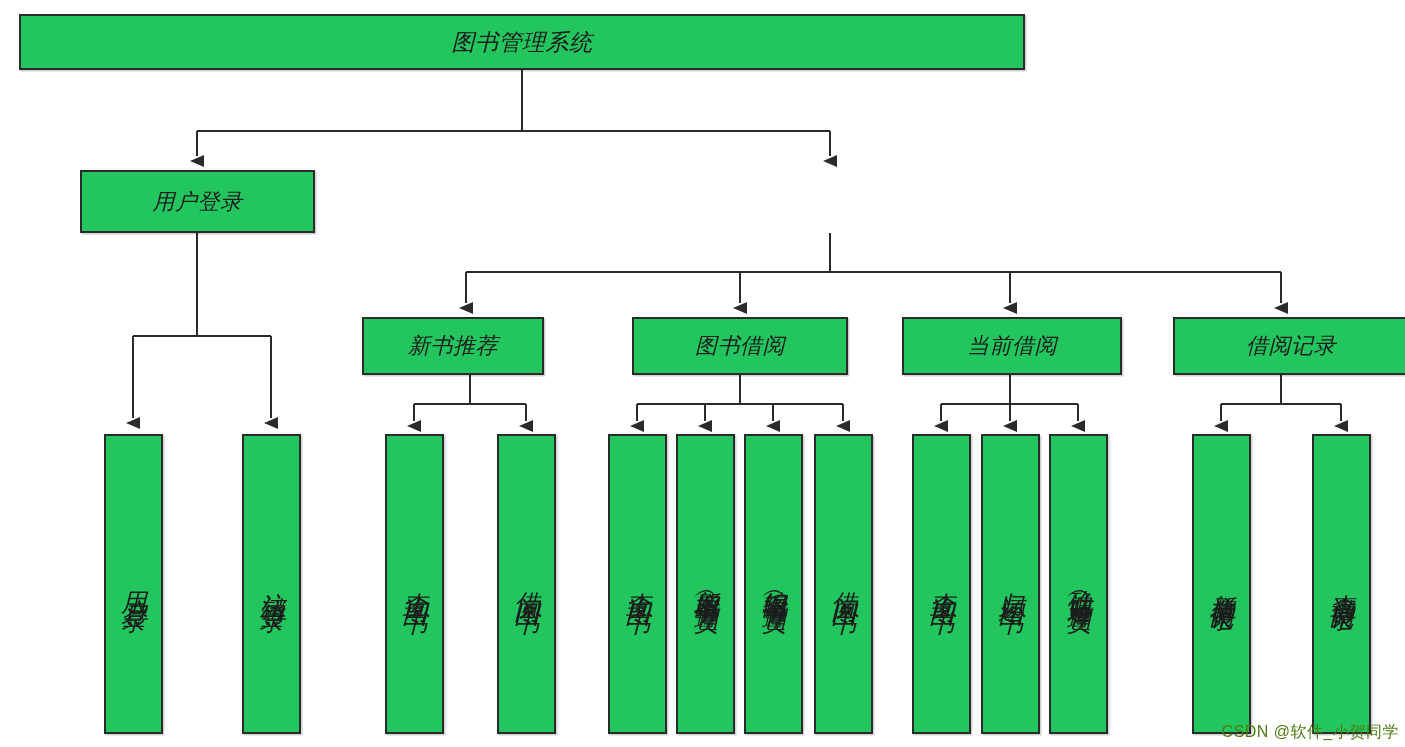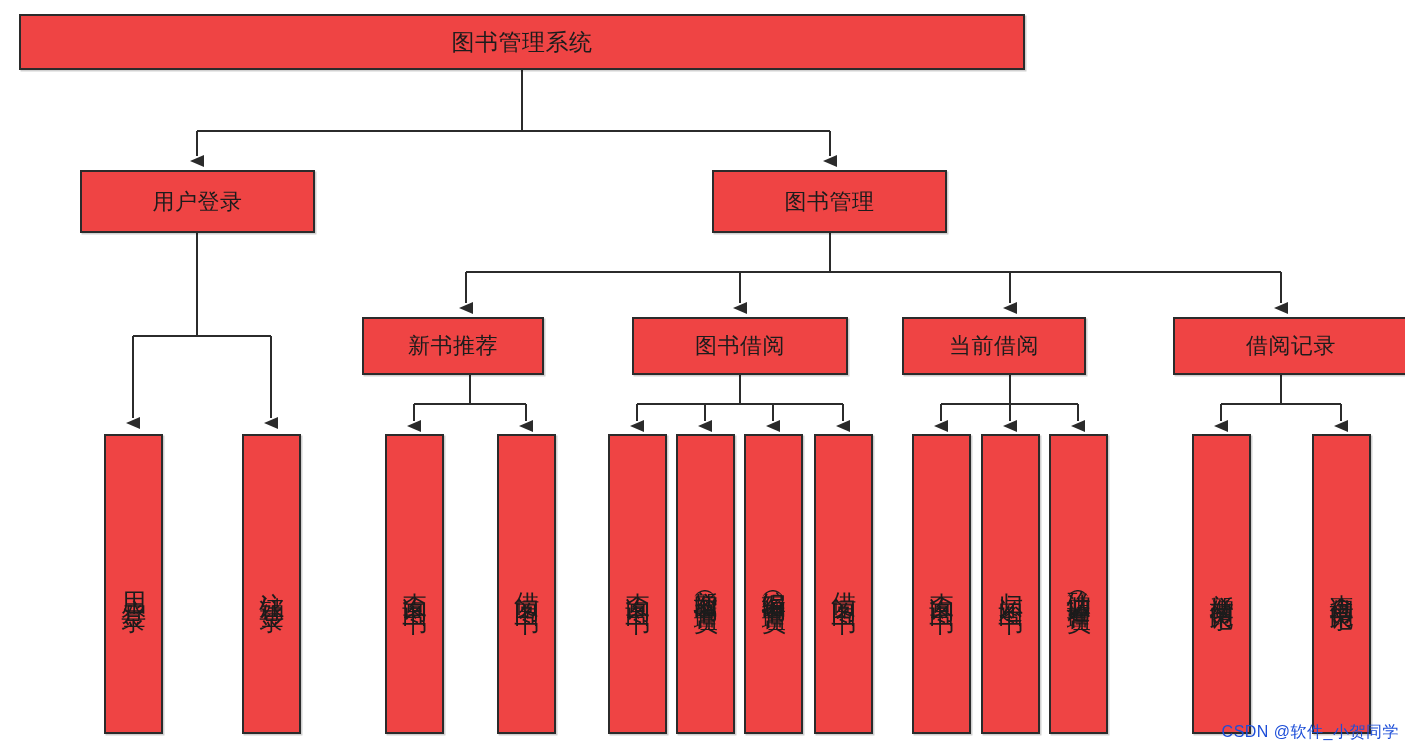--- a/index.html
+++ b/index.html
@@ -22,26 +22,27 @@
     position: absolute;
     left: 0;
     top: 0;
     width: 1405px;
     height: 747px;
     pointer-events: none;
   }
   .node {
     position: absolute;
     box-sizing: border-box;
-    background: #ef4444;
+    background: #22c55e;
     border: 2.5px solid #2b2b2b;
     display: flex;
     align-items: center;
     justify-content: center;
     box-shadow: 1.5px 1.5px 0 rgba(0,0,0,0.18);
+    font-style: italic;
   }
   .node .lbl {
     color: #1c1c1c;
     letter-spacing: 0.5px;
     white-space: nowrap;
     text-align: center;
   }
   
   .node.h .lbl {
     font-size: 22px;
@@ -65,21 +66,21 @@
   }
   .node.v.tall .lbl {
     font-size: 24px;
     letter-spacing: 3px;
   }
   .watermark {
     position: absolute;
     right: 6px;
     bottom: 4px;
     font-size: 16px;
-    color: #1d4ed8;
+    color: #4d7c0f;
     letter-spacing: 0.5px;
     white-space: nowrap;
     user-select: none;
   }
 </style>
 </head>
 <body>
 
 <div id="canvas">
 
@@ -134,33 +135,30 @@
   </svg>
 
   <div class="node h root" style="left:19px; top:14px; width:1006px; height:56px;">
     <span class="lbl">图书管理系统</span>
   </div>
 
   <div class="node h" style="left:80px; top:170px; width:235px; height:63px;">
     <span class="lbl">用户登录</span>
   </div>
 
-  <div class="node h" style="left:712px; top:170px; width:235px; height:63px;">
-    <span class="lbl">图书管理</span>
-  </div>
 
   <div class="node h" style="left:362px; top:317px; width:182px; height:58px;">
     <span class="lbl">新书推荐</span>
   </div>
 
   <div class="node h" style="left:632px; top:317px; width:216px; height:58px;">
     <span class="lbl">图书借阅</span>
   </div>
 
-  <div class="node h" style="left:902px; top:317px; width:184px; height:58px;">
+  <div class="node h" style="left:902px; top:317px; width:220px; height:58px;">
     <span class="lbl">当前借阅</span>
   </div>
 
   <div class="node h" style="left:1173px; top:317px; width:236px; height:58px;">
     <span class="lbl">借阅记录</span>
   </div>
 
   <div class="node v" style="left:104px; top:434px; width:59px; height:300px;">
     <span class="lbl">用户登录</span>
   </div>

